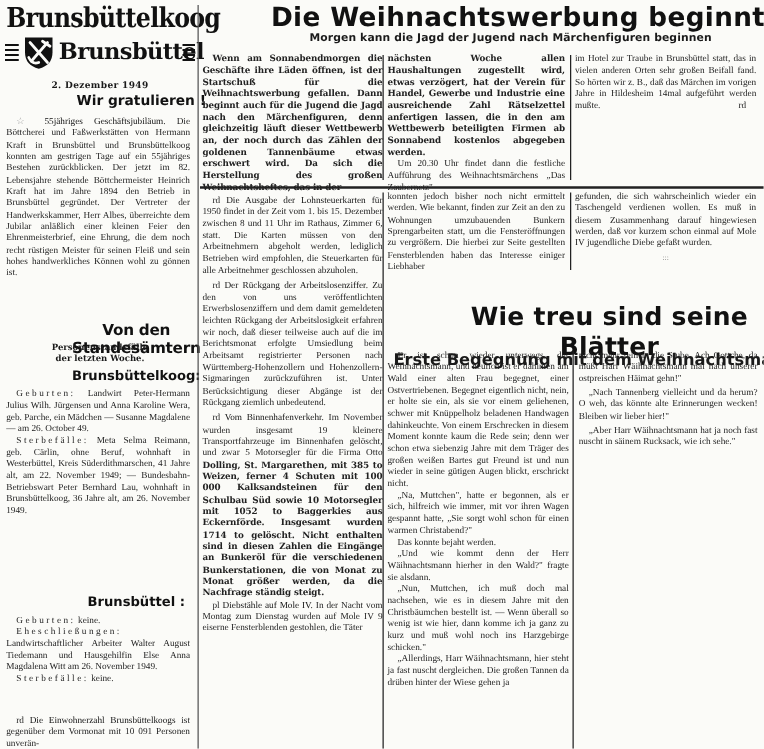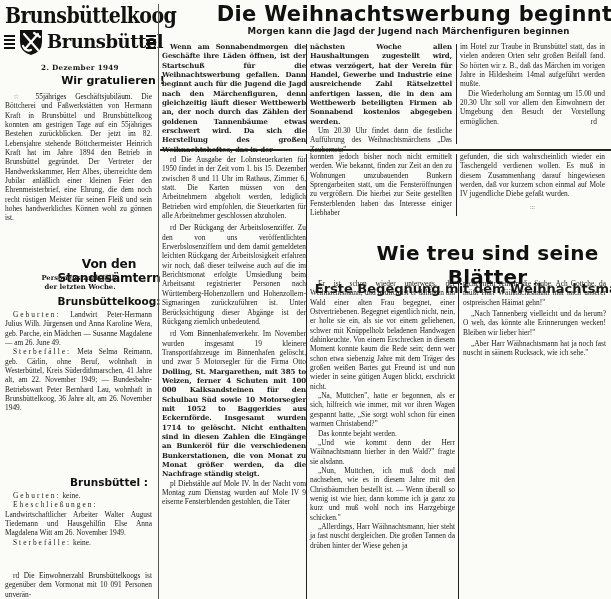--- a/index.html
+++ b/index.html
@@ -64,21 +64,21 @@
   <span>Die Böttcherei und Faßwerkstätten von Hermann Kraft in Brunsbüttel und Brunsbüttelkoog konnten am gestrigen Tage auf ein 55jähriges Bestehen zurückblicken. Der jetzt im 82. Lebensjahre stehende Böttchermeister Heinrich Kraft hat im Jahre 1894 den Betrieb in Brunsbüttel gegründet. Der Vertreter der Handwerkskammer, Herr Albes, überreichte dem Jubilar anläßlich einer kleinen Feier den Ehrenmeisterbrief, eine Ehrung, die dem noch recht rüstigen Meister für seinen Fleiß und sein hohes handwerkliches Können wohl zu gönnen ist.</span></p>
 </div>
 
 <div class="abs center head-sans" style="left:0; top:257px; width:160px; font-size:12.2px; letter-spacing:-0.2px;">Von den Standesämtern</div>
 <div class="abs center" style="left:0; top:274px; width:160px; font-size:6.8px; line-height:9px; font-weight:bold; font-family:'DejaVu Serif', serif;">
   <div>Personenstandsfälle</div>
   <div>der letzten Woche.</div>
 </div>
 <div class="abs center head-sans" style="left:0; top:295px; width:160px; font-size:10.5px;">Brunsbüttelkoog:</div>
 <div class="abs txt" style="left:5px; top:310px; width:147px;">
-  <p><span class="spaced">Geburten:</span> <span>Landwirt Peter-Hermann Julius Wilh. Jürgensen und Anna Karoline Wera, geb. Parche, ein Mädchen — Susanne Magdalene — am 26. June 49.</span></p>
+  <p><span class="spaced">Geburten:</span> <span>Landwirt Peter-Hermann Julius Wilh. Jürgensen und Anna Karoline Wera, geb. Parche, ein Mädchen — Susanne Magdalene — am 26. October 49.</span></p>
   <p><span class="spaced">Sterbefälle:</span> <span>Meta Selma Reimann, geb. Cärlin, ohne Beruf, wohnhaft in Westerbüttel, Kreis Süderdithmarschen, 41 Jahre alt, am 22. November 1949; — Bundesbahn-Betriebswart Peter Bernhard Lau, wohnhaft in Brunsbüttelkoog, 36 Jahre alt, am 26. November 1949.</span></p>
 </div>
 
 <div class="abs center head-sans" style="left:0; top:476px; width:160px; font-size:10.5px;">Brunsbüttel :</div>
 <div class="abs txt" style="left:5px; top:491px; width:147px;">
   <p><span class="spaced">Geburten:</span> <span>keine.</span></p>
   <p><span class="spaced">Eheschließungen:</span> <span>Landwirtschaftlicher Arbeiter Walter August Tiedemann und Hausgehilfin Else Anna Magdalena Witt am 26. November 1949.</span></p>
   <p><span class="spaced">Sterbefälle:</span> <span>keine.</span></p>
 </div>
 
@@ -95,21 +95,20 @@
   <p>Wenn am Sonnabendmorgen die Geschäfte ihre Läden öffnen, ist der Startschuß für die Weihnachtswerbung gefallen. Dann beginnt auch für die Jugend die Jagd nach den Märchenfiguren, denn gleichzeitig läuft dieser Wettbewerb an, der noch durch das Zählen der goldenen Tannenbäume etwas erschwert wird. Da sich die Herstellung des großen Weihnachtsheftes, das in der</p>
 </div>
 <div class="vrule" style="left:306px; top:44px; height:100px;"></div>
 <div class="abs txt" style="left:310px; top:42px; width:142px;">
   <p class="noind bold-txt">nächsten Woche allen Haushaltungen zugestellt wird, etwas verzögert, hat der Verein für Handel, Gewerbe und Industrie eine ausreichende Zahl Rätselzettel anfertigen lassen, die in den am Wettbewerb beteiligten Firmen ab Sonnabend kostenlos abgegeben werden.</p>
   <p>Um 20.30 Uhr findet dann die festliche Aufführung des Weihnachtsmärchens „Das Zaubernetz"</p>
 </div>
 <div class="vrule" style="left:456px; top:44px; height:100px;"></div>
 <div class="abs txt" style="left:460px; top:42px; width:145px;">
   <p class="noind">im Hotel zur Traube in Brunsbüttel statt, das in vielen anderen Orten sehr großen Beifall fand. So hörten wir z. B., daß das Märchen im vorigen Jahre in Hildesheim 14mal aufgeführt werden mußte.</p>
-  <p>Die Wiederholung am Sonntag um 15.00 und 20.30 Uhr soll vor allem den Einwohnern der Umgebung den Besuch der Vorstellung ermöglichen.</p>
   <div style="text-align:right; padding-right:8px; margin-top:-9.35px;">rd</div>
 </div>
 
 <div class="hrule" style="left:160px; top:149px; width:451px;"></div>
 
 <div class="abs txt" style="left:162px; top:152px; width:144px;">
   <p style="margin-top:3px;"><span>rd</span> <b>Die Ausgabe der Lohnsteuerkarten</b> <span>für 1950 findet in der Zeit vom 1. bis 15. Dezember zwischen 8 und 11 Uhr im Rathaus, Zimmer 6, statt. Die Karten müssen von den Arbeitnehmern abgeholt werden, lediglich Betrieben wird empfohlen, die Steuerkarten für alle Arbeitnehmer geschlossen abzuholen.</span></p>
   <p style="margin-top:3px;"><span>rd</span> <b>Der Rückgang der Arbeitslosenziffer.</b> <span>Zu den von uns veröffentlichten Erwerbslosenziffern und dem damit gemeldeten leichten Rückgang der Arbeitslosigkeit erfahren wir noch, daß dieser teilweise auch auf die im Berichtsmonat erfolgte Umsiedlung beim Arbeitsamt registrierter Personen nach Württemberg-Hohenzollern und Hohenzollern-Sigmaringen zurückzuführen ist. Unter Berücksichtigung dieser Abgänge ist der Rückgang ziemlich unbedeutend.</span></p>
   <p style="margin-top:3px;"><span>rd</span> <b>Vom Binnenhafenverkehr.</b> <span>Im November wurden insgesamt 19 kleinere Transportfahrzeuge im Binnenhafen gelöscht, und zwar 5 Motorsegler für die Firma Otto</span> <span class="bold-txt">Dolling, St. Margarethen, mit 385 to Weizen, ferner 4 Schuten mit 100 000 Kalksandsteinen für den Schulbau Süd sowie 10 Motorsegler mit 1052 to Baggerkies aus Eckernförde. Insgesamt wurden 1714 to gelöscht. Nicht enthalten sind in diesen Zahlen die Eingänge an Bunkeröl für die verschiedenen Bunkerstationen, die von Monat zu Monat größer werden, da die Nachfrage ständig steigt.</span></p>
   <p><span>pl</span> <b>Diebstähle auf Mole IV.</b> <span>In der Nacht vom Montag zum Dienstag wurden auf Mole IV 9 eiserne Fensterblenden gestohlen, die Täter</span></p>

